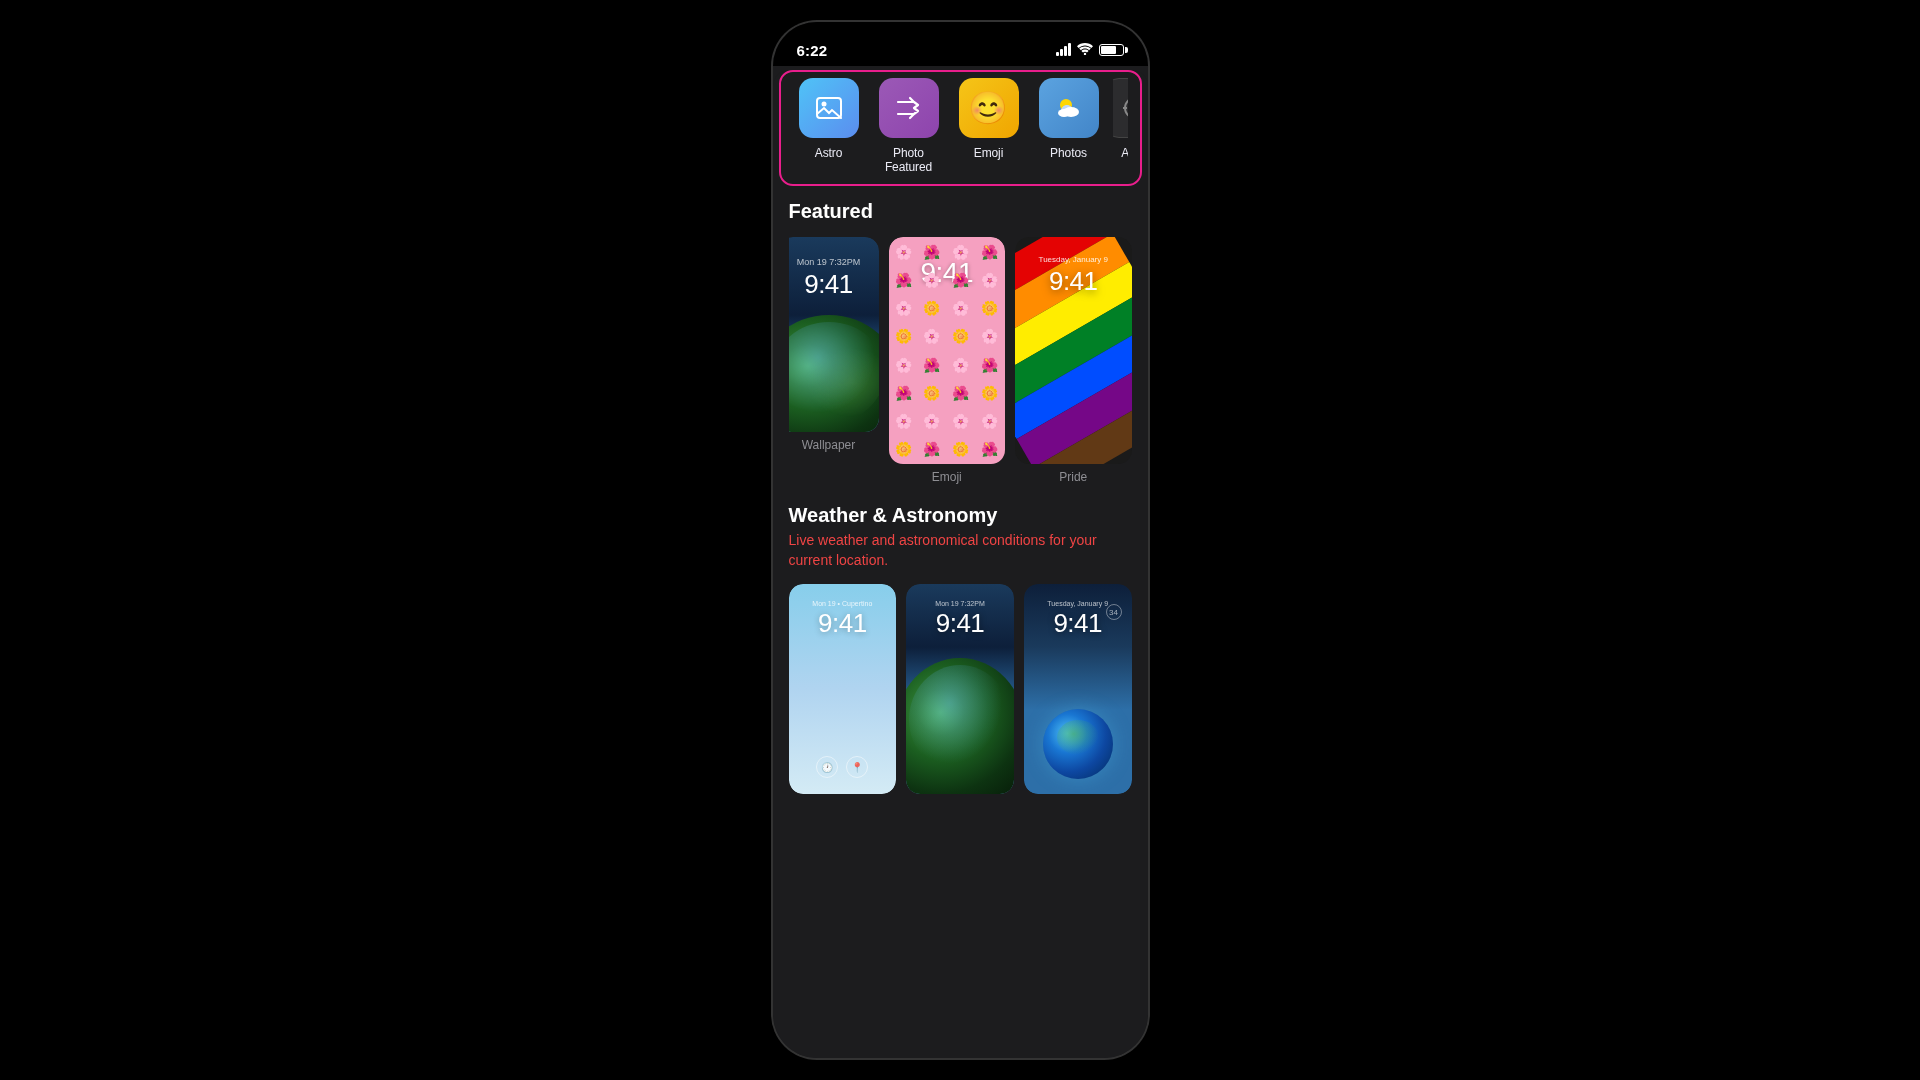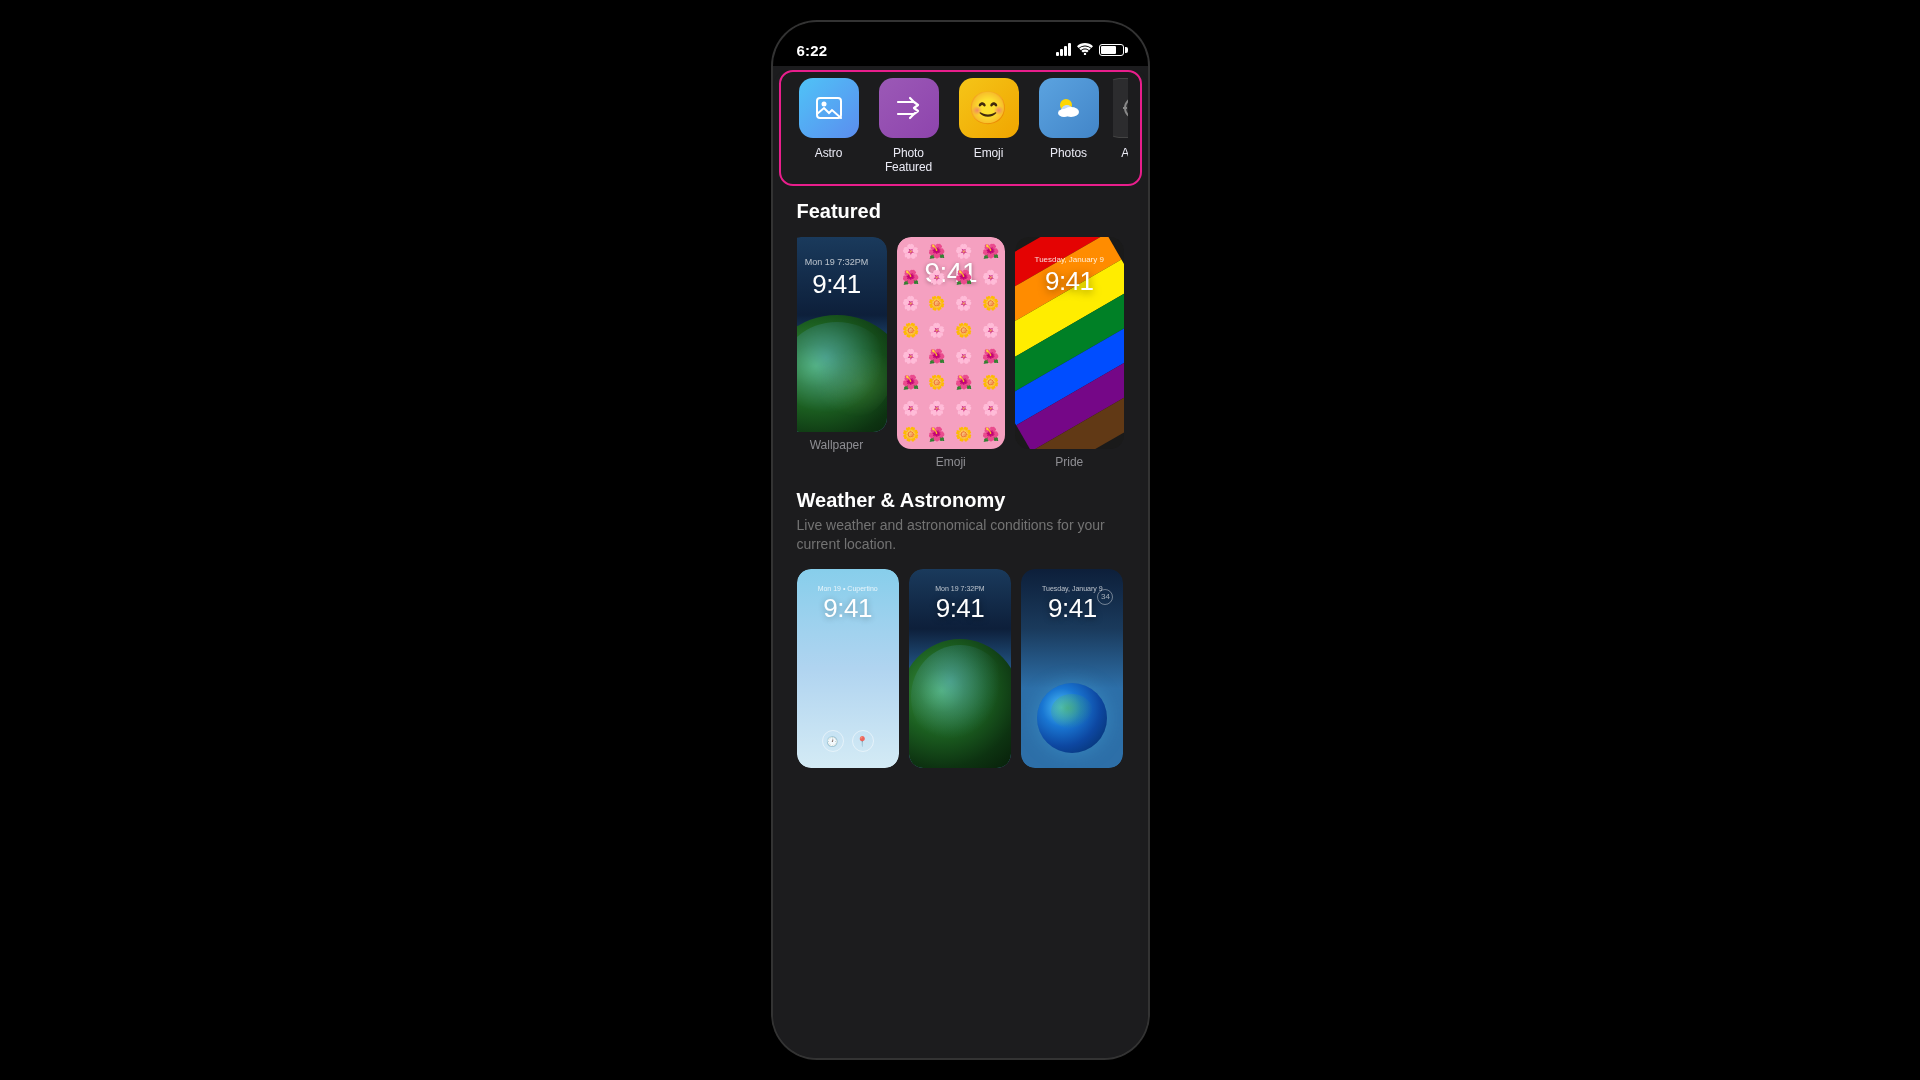--- a/index.html
+++ b/index.html
@@ -214,34 +214,34 @@
       overflow-x: hidden;
       padding: 8px 0 20px;
     }
 
     .scroll-content::-webkit-scrollbar {
       display: none;
     }
 
     
     .section {
-      padding: 0 24px;
+      padding: 0 16px;
       margin-bottom: 20px;
     }
 
     .section-title {
       font-size: 20px;
       font-weight: 700;
       color: #fff;
       margin-bottom: 14px;
     }
 
     .section-subtitle {
       font-size: 14px;
-      color: #737373;
+      color: #ef4444;
       margin-top: -10px;
       margin-bottom: 14px;
       line-height: 1.4;
     }
 
     
     .wallpaper-grid {
       display: flex;
       gap: 10px;
       overflow: hidden;

